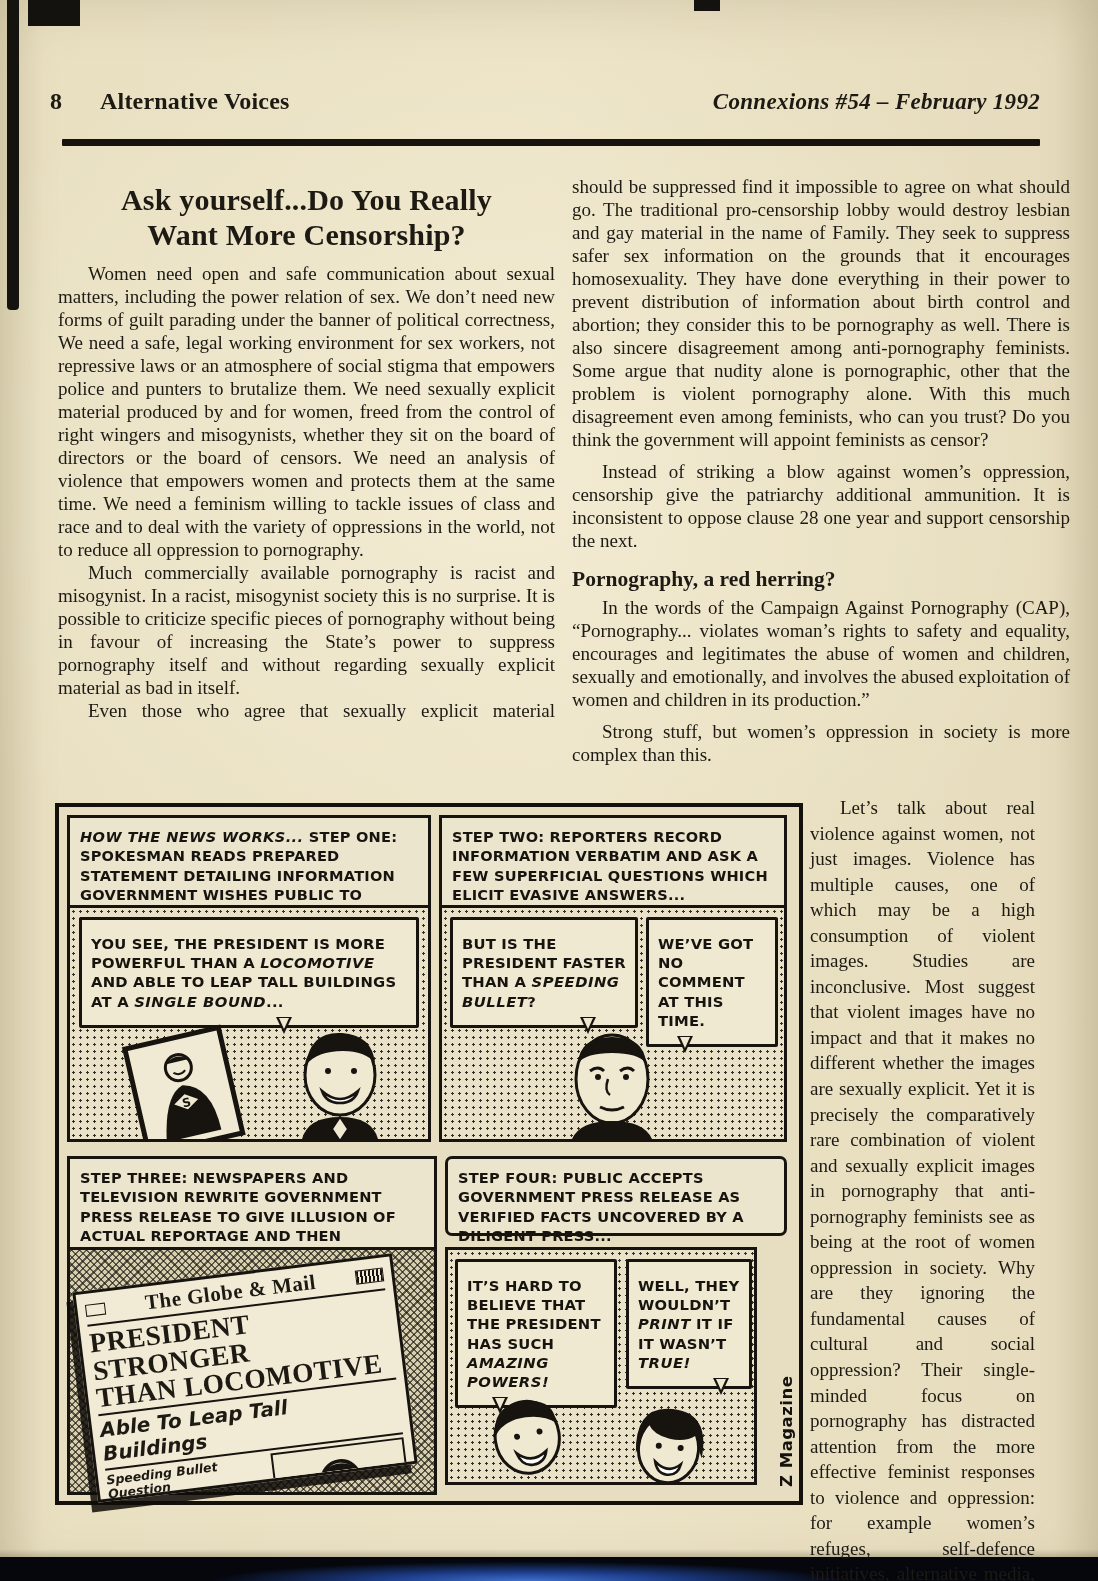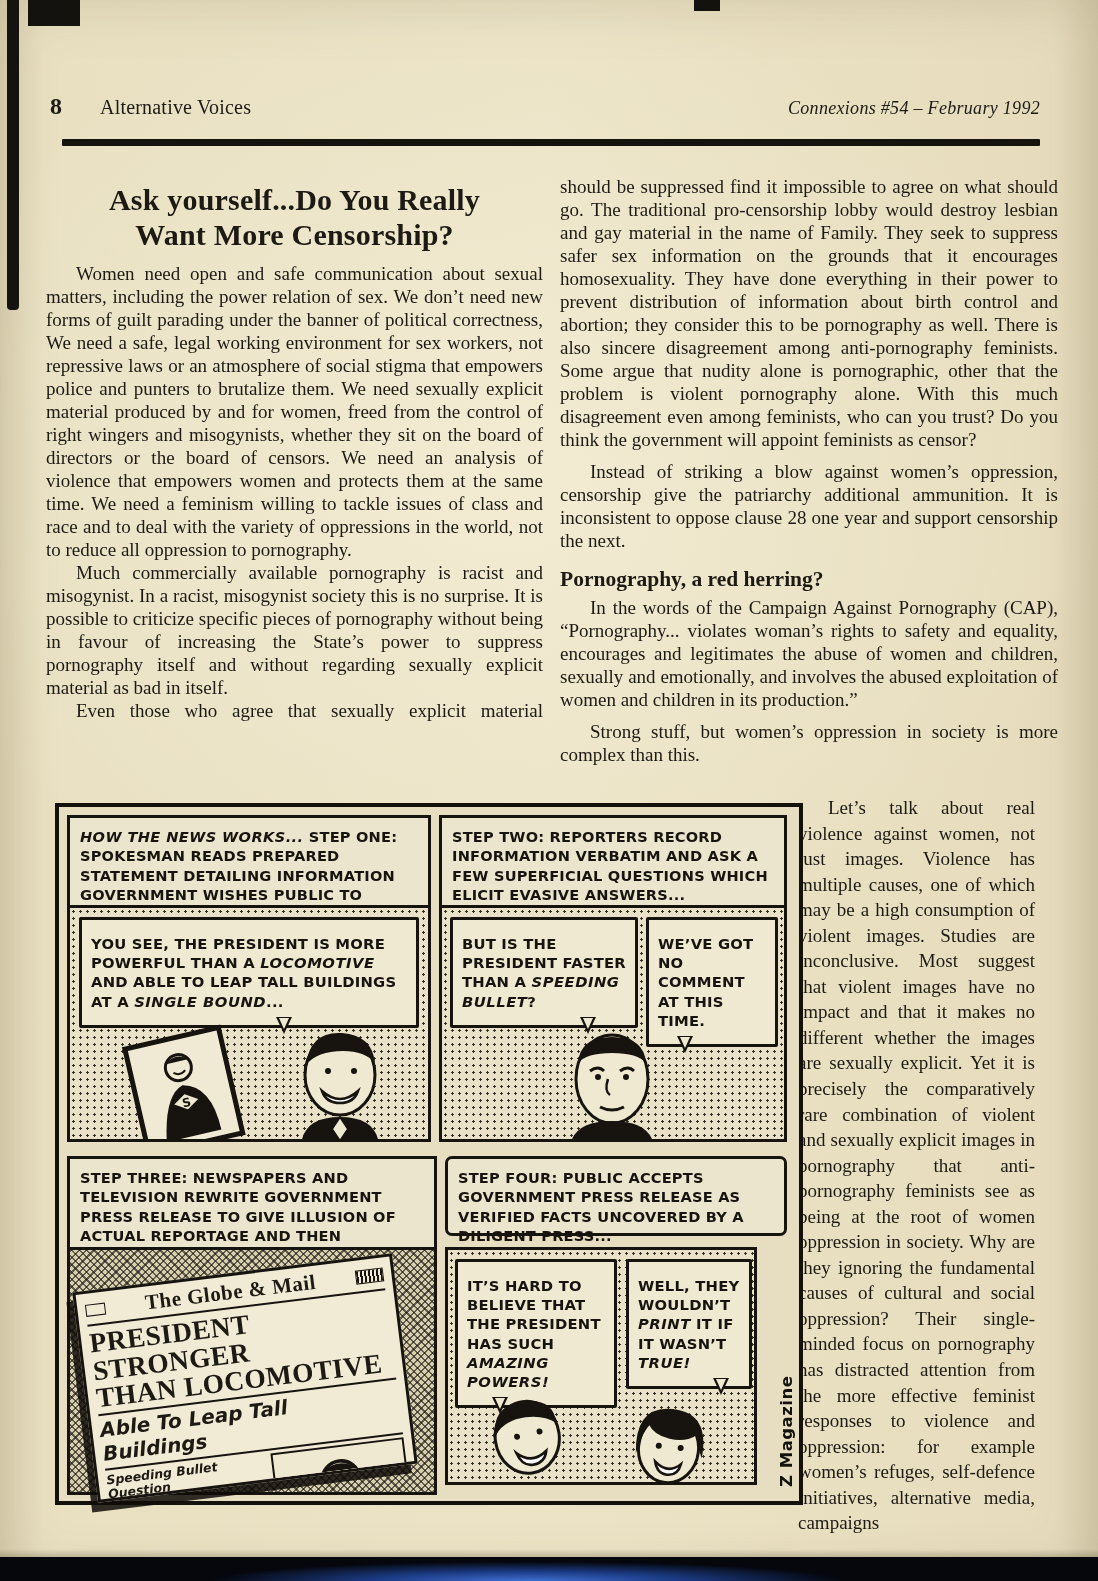--- a/index.html
+++ b/index.html
@@ -15,26 +15,26 @@
   .scan-corner{position:absolute;left:28px;top:0;width:52px;height:26px;background:#14120e;}
   .scan-topmark{position:absolute;left:694px;top:0;width:26px;height:11px;background:#14120e;}
   .scan-bottom{position:absolute;left:0;bottom:0;width:100%;height:24px;
     background:radial-gradient(ellipse 420px 26px at 48% 100%, #3f6fd0 0%, #1c3c86 35%, transparent 75%), #05070d;}
   .scan-bottom-shadow{position:absolute;left:0;bottom:22px;width:100%;height:10px;background:linear-gradient(180deg,transparent,rgba(40,30,10,.25));}
 
   
   .masthead{position:absolute;left:50px;right:58px;top:88px;display:flex;justify-content:space-between;align-items:baseline;}
   .mast-left{display:flex;align-items:baseline;}
   .page-num{font-weight:bold;font-size:24px;}
-  .section-title{font-weight:normal;font-size:20px;margin-left:38px;letter-spacing:.2px;margin-top:8px;}
-  .issue-info{font-weight:normal;font-style:italic;font-size:18px;letter-spacing:.3px;}
+  .section-title{font-weight:bold;font-size:24px;margin-left:38px;letter-spacing:.2px;}
+  .issue-info{font-weight:bold;font-style:italic;font-size:23px;letter-spacing:.3px;}
   .head-rule{position:absolute;left:62px;right:58px;top:139px;height:7px;background:#16130e;border-radius:1px;}
 
   
-  .body-text{font-size:19px;line-height:1.21;text-align:justify;}
+  .body-text{font-size:19px;line-height:1.21;text-align:justify;margin-left:12px;}
   .body-text p{margin:0;text-indent:30px;}
   .noindent{text-indent:0 !important;}
   .lastjust{text-align-last:justify;}
   .col-left{position:absolute;left:46px;top:182px;width:497px;}
   .col-right{position:absolute;left:560px;top:176px;width:498px;}
   .a-title{font-size:30px;font-weight:bold;text-align:center;line-height:1.17;margin:0 0 11px 0;letter-spacing:.2px;}
   .subhead{font-size:21.5px;font-weight:bold;margin:11px 0 5px 0;text-indent:0;text-align:left;}
   .col-right .subhead{margin-top:13px;}
   .sp{height:9px;}
   .col-side{position:absolute;left:798px;top:795px;width:237px;}

